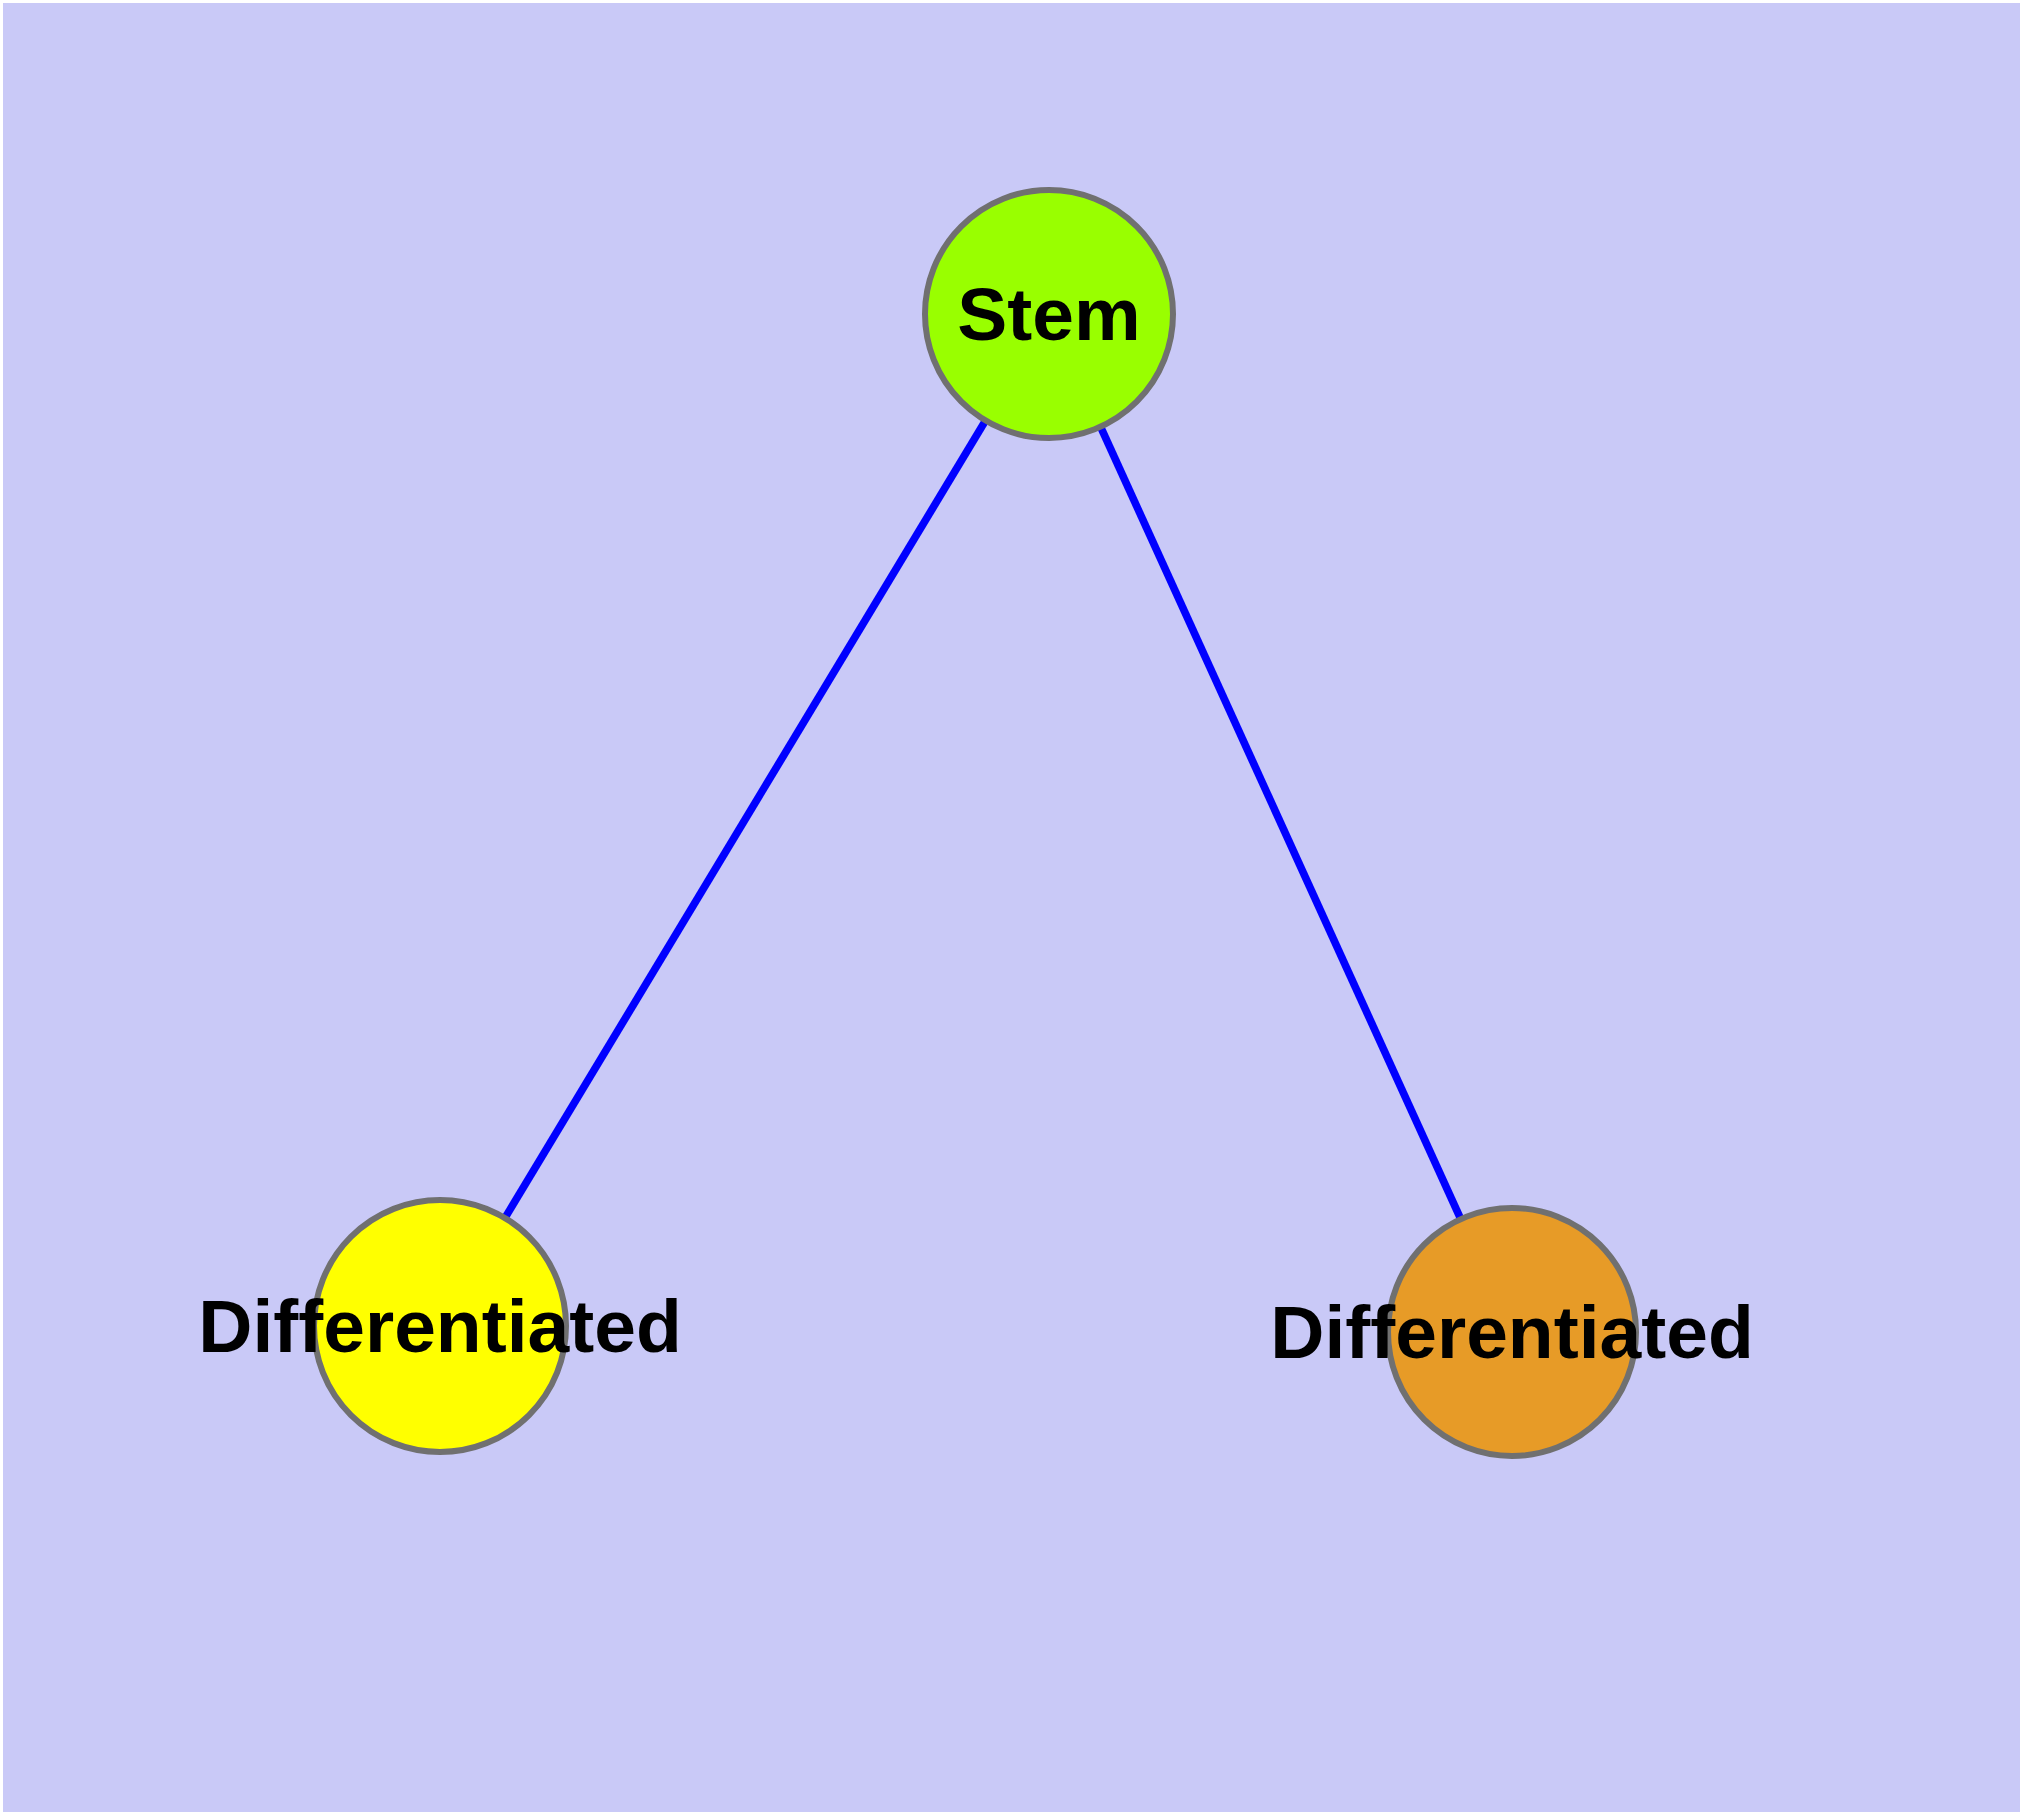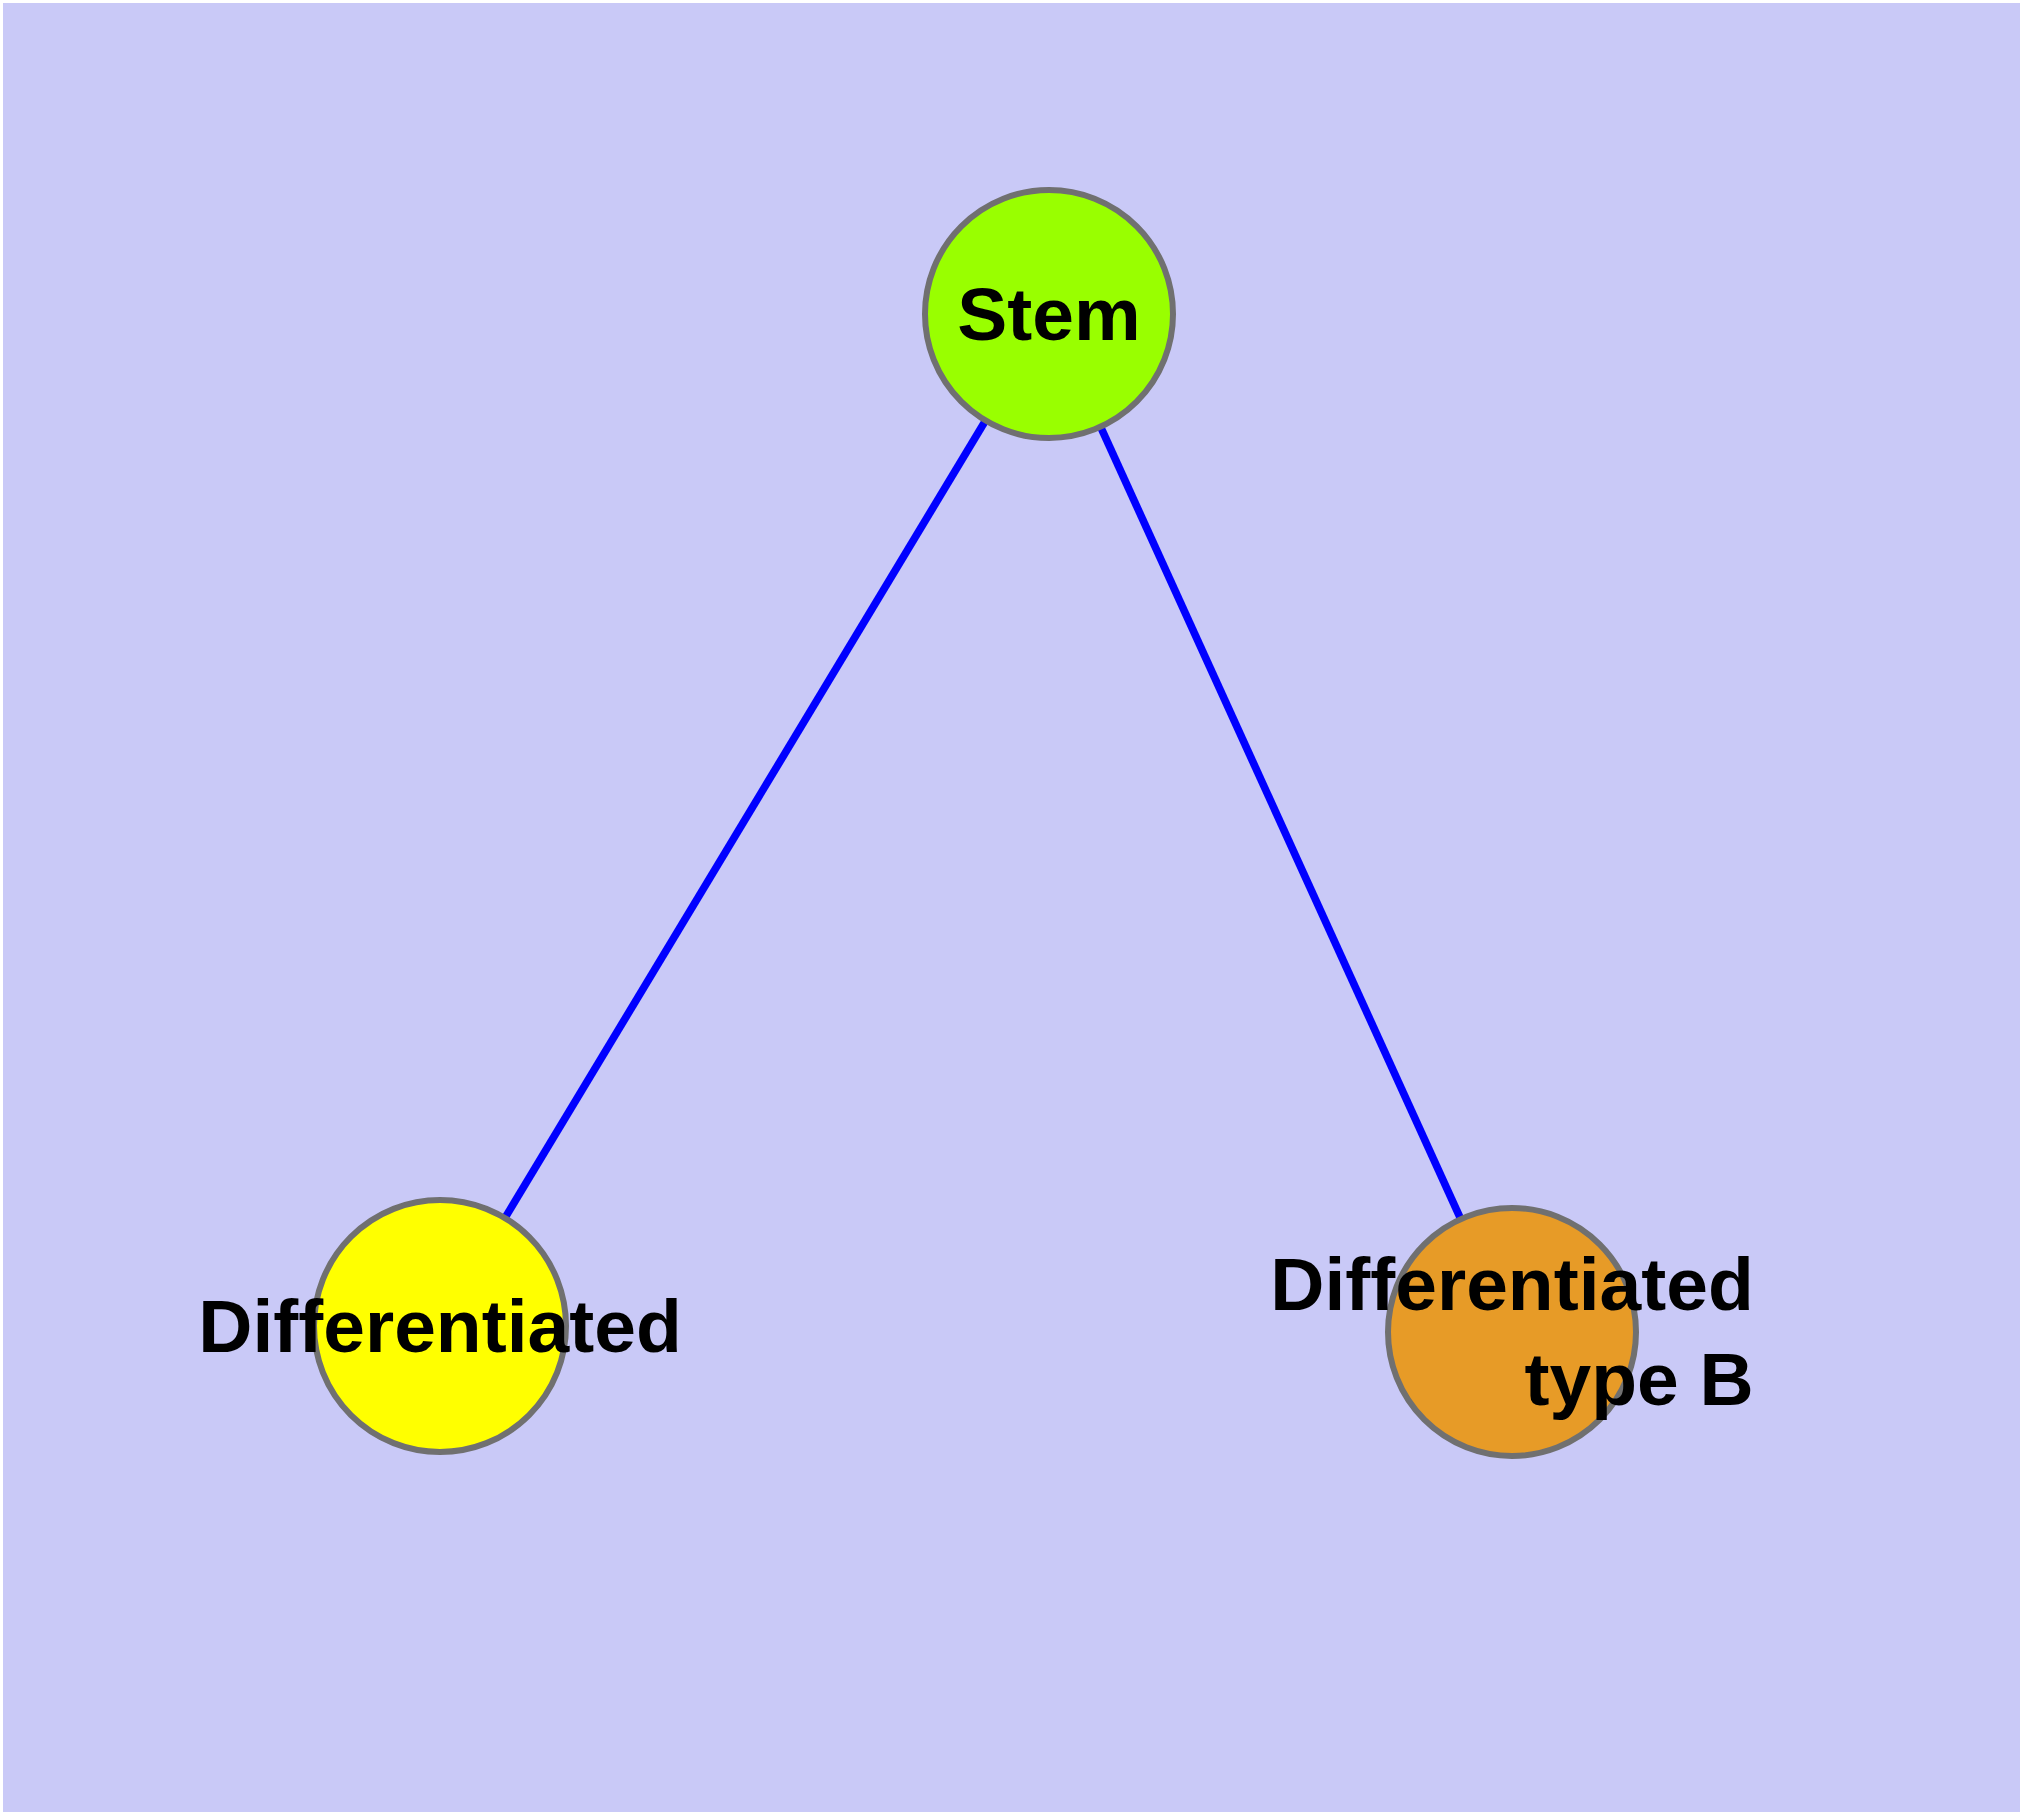--- a/index.html
+++ b/index.html
@@ -47,21 +47,21 @@
   .node-circle {
     position: absolute;
     box-sizing: border-box;
     border-radius: 50%;
     border: 6px solid #707070;
     z-index: 2;
   }
   .node-label {
     position: absolute;
     transform: translate(-50%, -50%);
-    text-align: right;
+    text-align: center;
     color: #000000;
     font-weight: bold;
     font-size: 75px;
     line-height: 95px;
     white-space: nowrap;
     z-index: 3;
   }
   .node-label span {
     display: block;
   }
@@ -86,17 +86,16 @@
   <div class="node-label" style="left: 1049px; top: 314px; color: rgb(0, 0, 0);">
     <span>Stem</span>
   </div>
 
   <div class="node-label" style="left: 440px; top: 1326px; color: rgb(0, 0, 0);">
     <span>Differentiated</span>
   </div>
 
   <div class="node-label" style="left: 1512px; top: 1332px; color: rgb(0, 0, 0);">
     <span>Differentiated</span>
-    <span>type B</span>
   </div>
 
 </div>
 
 
 </body></html>

